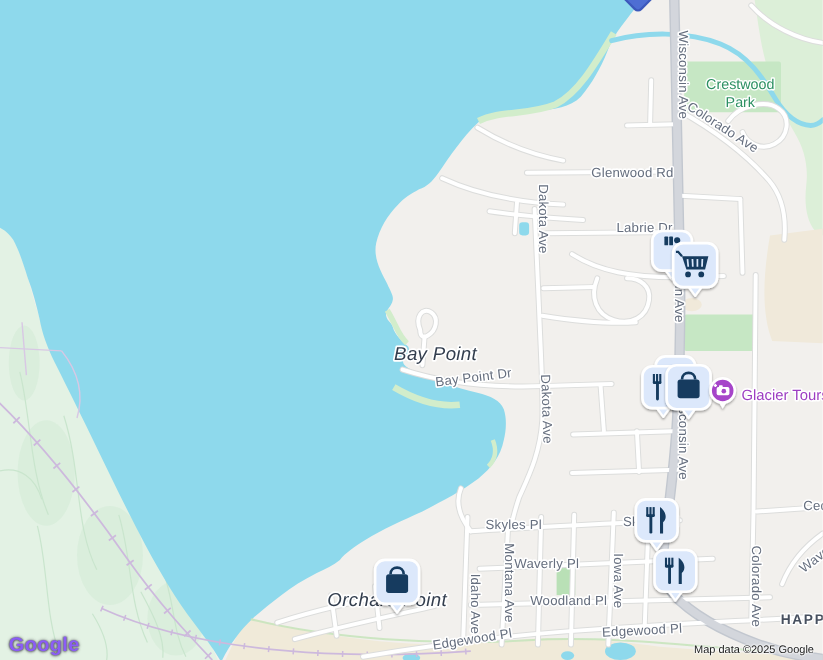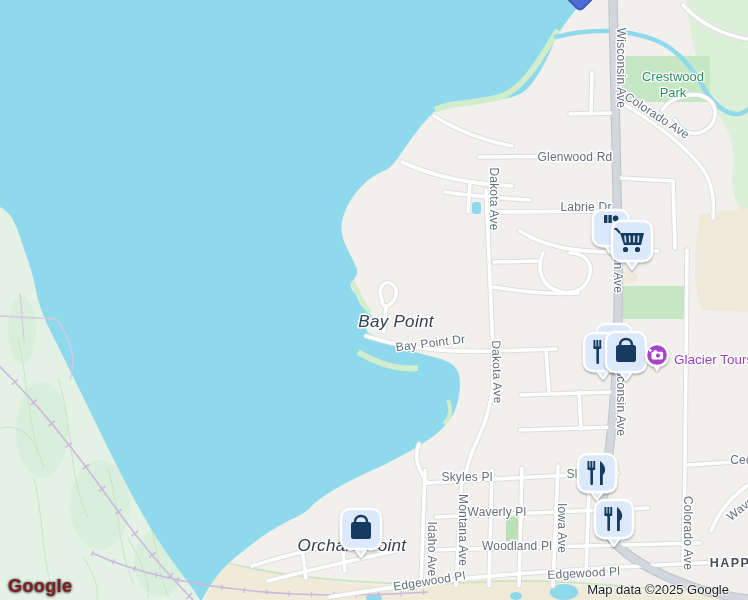--- a/index.html
+++ b/index.html
@@ -42,24 +42,24 @@
   .lbl-neighborhood{font:bold 12.5px "Liberation Sans",sans-serif;fill:#47505f;
     stroke-width:2.6px;letter-spacing:1.5px;}
   .lbl-poi{font:13.5px "Liberation Sans",sans-serif;fill:var(--poi_label);stroke-width:2.8px;}
 
   
   .mk-card{fill:var(--marker_bg);stroke:#ffffff;stroke-width:2.4;}
   .mk-tail{fill:var(--marker_bg);stroke:#ffffff;stroke-width:2;stroke-linejoin:round;}
   .mk-glyph{fill:var(--marker_glyph);}
 
   .google-logo{position:absolute;left:8px;bottom:3px;font-size:18px;font-weight:bold;
-    color:#7f1d1d;letter-spacing:.4px;
+    color:#8b5cf6;letter-spacing:.4px;
     text-shadow:0 0 3px rgba(95,99,104,.9),0 1px 2px rgba(95,99,104,.7),
       1px 0 1px rgba(95,99,104,.5),-1px 0 1px rgba(95,99,104,.5);}
-  .attribution{position:absolute;right:19px;bottom:3px;font-size:13px;color:#1a1a1a;
+  .attribution{position:absolute;right:8px;bottom:3px;font-size:10px;color:#1a1a1a;
     text-shadow:0 0 2px #fff,0 0 2px #fff,0 0 2px #fff,0 0 3px #fff;}
 </style>
 </head>
 <body>
 
 <div class="map-wrap">
 <svg viewBox="0 0 748 600" width="748" height="600">
   <defs>
     <filter id="ms" x="-60%" y="-60%" width="220%" height="220%">
       <feDropShadow dx="0" dy="1.5" stdDeviation="1.2" flood-color="#000000" flood-opacity="0.35"></feDropShadow>

